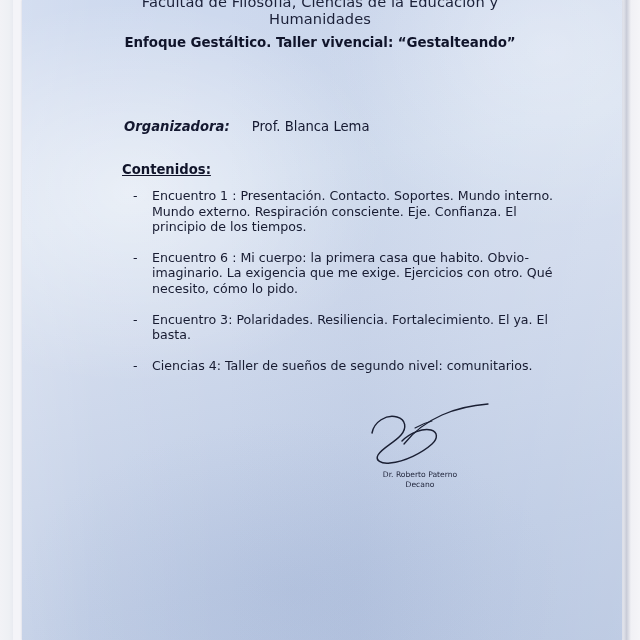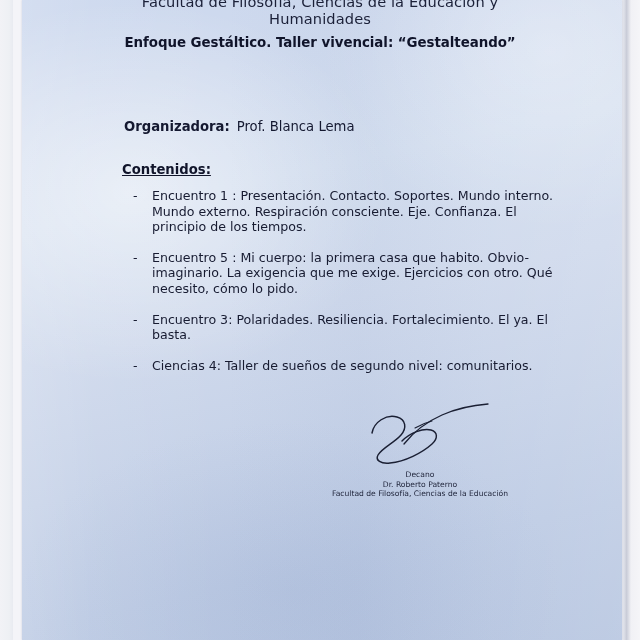--- a/index.html
+++ b/index.html
@@ -68,22 +68,22 @@
     font-size:13.4px; font-weight:bold; letter-spacing:-.05px;
     color:#10142a;
   }
 
   
   #organizer {
     position:absolute; left:124px; top:119px;
     font-size:13.2px; color:#141830;
     white-space:nowrap;
   }
-  #organizer .lbl { font-weight:bold; }
-  #organizer .val { margin-left:7px; }
+  #organizer .lbl { font-weight:bold;font-style:italic; }
+  #organizer .val { margin-left:22px; }
 
   
   #contenidos-heading {
     position:absolute; left:122px; top:162px;
     font-size:13.2px; font-weight:bold; color:#10142a;text-decoration:underline;
   }
 
   
   #list {
     position:absolute; left:133px; top:188px; width:420px;
@@ -139,21 +139,21 @@
 
     <div id="contenidos-heading">Contenidos:</div>
 
     <div id="list">
       <div class="item">
         <span class="dash">-</span>
         <span>Encuentro 1 : Presentación. Contacto. Soportes. Mundo interno. Mundo externo. Respiración consciente. Eje. Confianza. El principio de los tiempos.</span>
       </div>
       <div class="item">
         <span class="dash">-</span>
-        <span>Encuentro 5 : Mi cuerpo: la primera casa que habito. Obvio-imaginario. La exigencia que me exige. Ejercicios con otro. Qué necesito, cómo lo pido.</span>
+        <span>Encuentro 6 : Mi cuerpo: la primera casa que habito. Obvio-imaginario. La exigencia que me exige. Ejercicios con otro. Qué necesito, cómo lo pido.</span>
       </div>
       <div class="item">
         <span class="dash">-</span>
         <span>Encuentro 3: Polaridades. Resiliencia. Fortalecimiento. El ya. El basta.</span>
       </div>
       <div class="item">
         <span class="dash">-</span>
         <span>Ciencias 4: Taller de sueños de segundo nivel: comunitarios.</span>
       </div>
     </div>
@@ -163,19 +163,18 @@
         <path d="M20 33 C22 22, 34 14, 45 17 C54 19.5, 55 28, 49 35
                  C42 43, 30 48, 26 55 C23 60.5, 29 64, 38 63
                  C53 61.5, 70 53, 80 44 C86 38.5, 86 32, 79 30
                  C71 27.8, 58 33, 50 41" stroke-width="1.45"></path>
         <path d="M52 44 C60 34, 74 22, 90 15 C104 8.8, 120 5.2, 136 4" stroke-width="1.3"></path>
         <path d="M63 28 C68 25, 74 22.5, 80 21" stroke-width="1.1"></path>
       </svg>
     </div>
 
     <div id="signature-block">
+      <div>Dr. Roberto Paterno</div>
       <div>Decano</div>
-      <div>Dr. Roberto Paterno</div>
-      <div>Facultad de Filosofía, Ciencias de la Educación</div>
     </div>
 
   </div>
 </div>
 
 </body></html>

